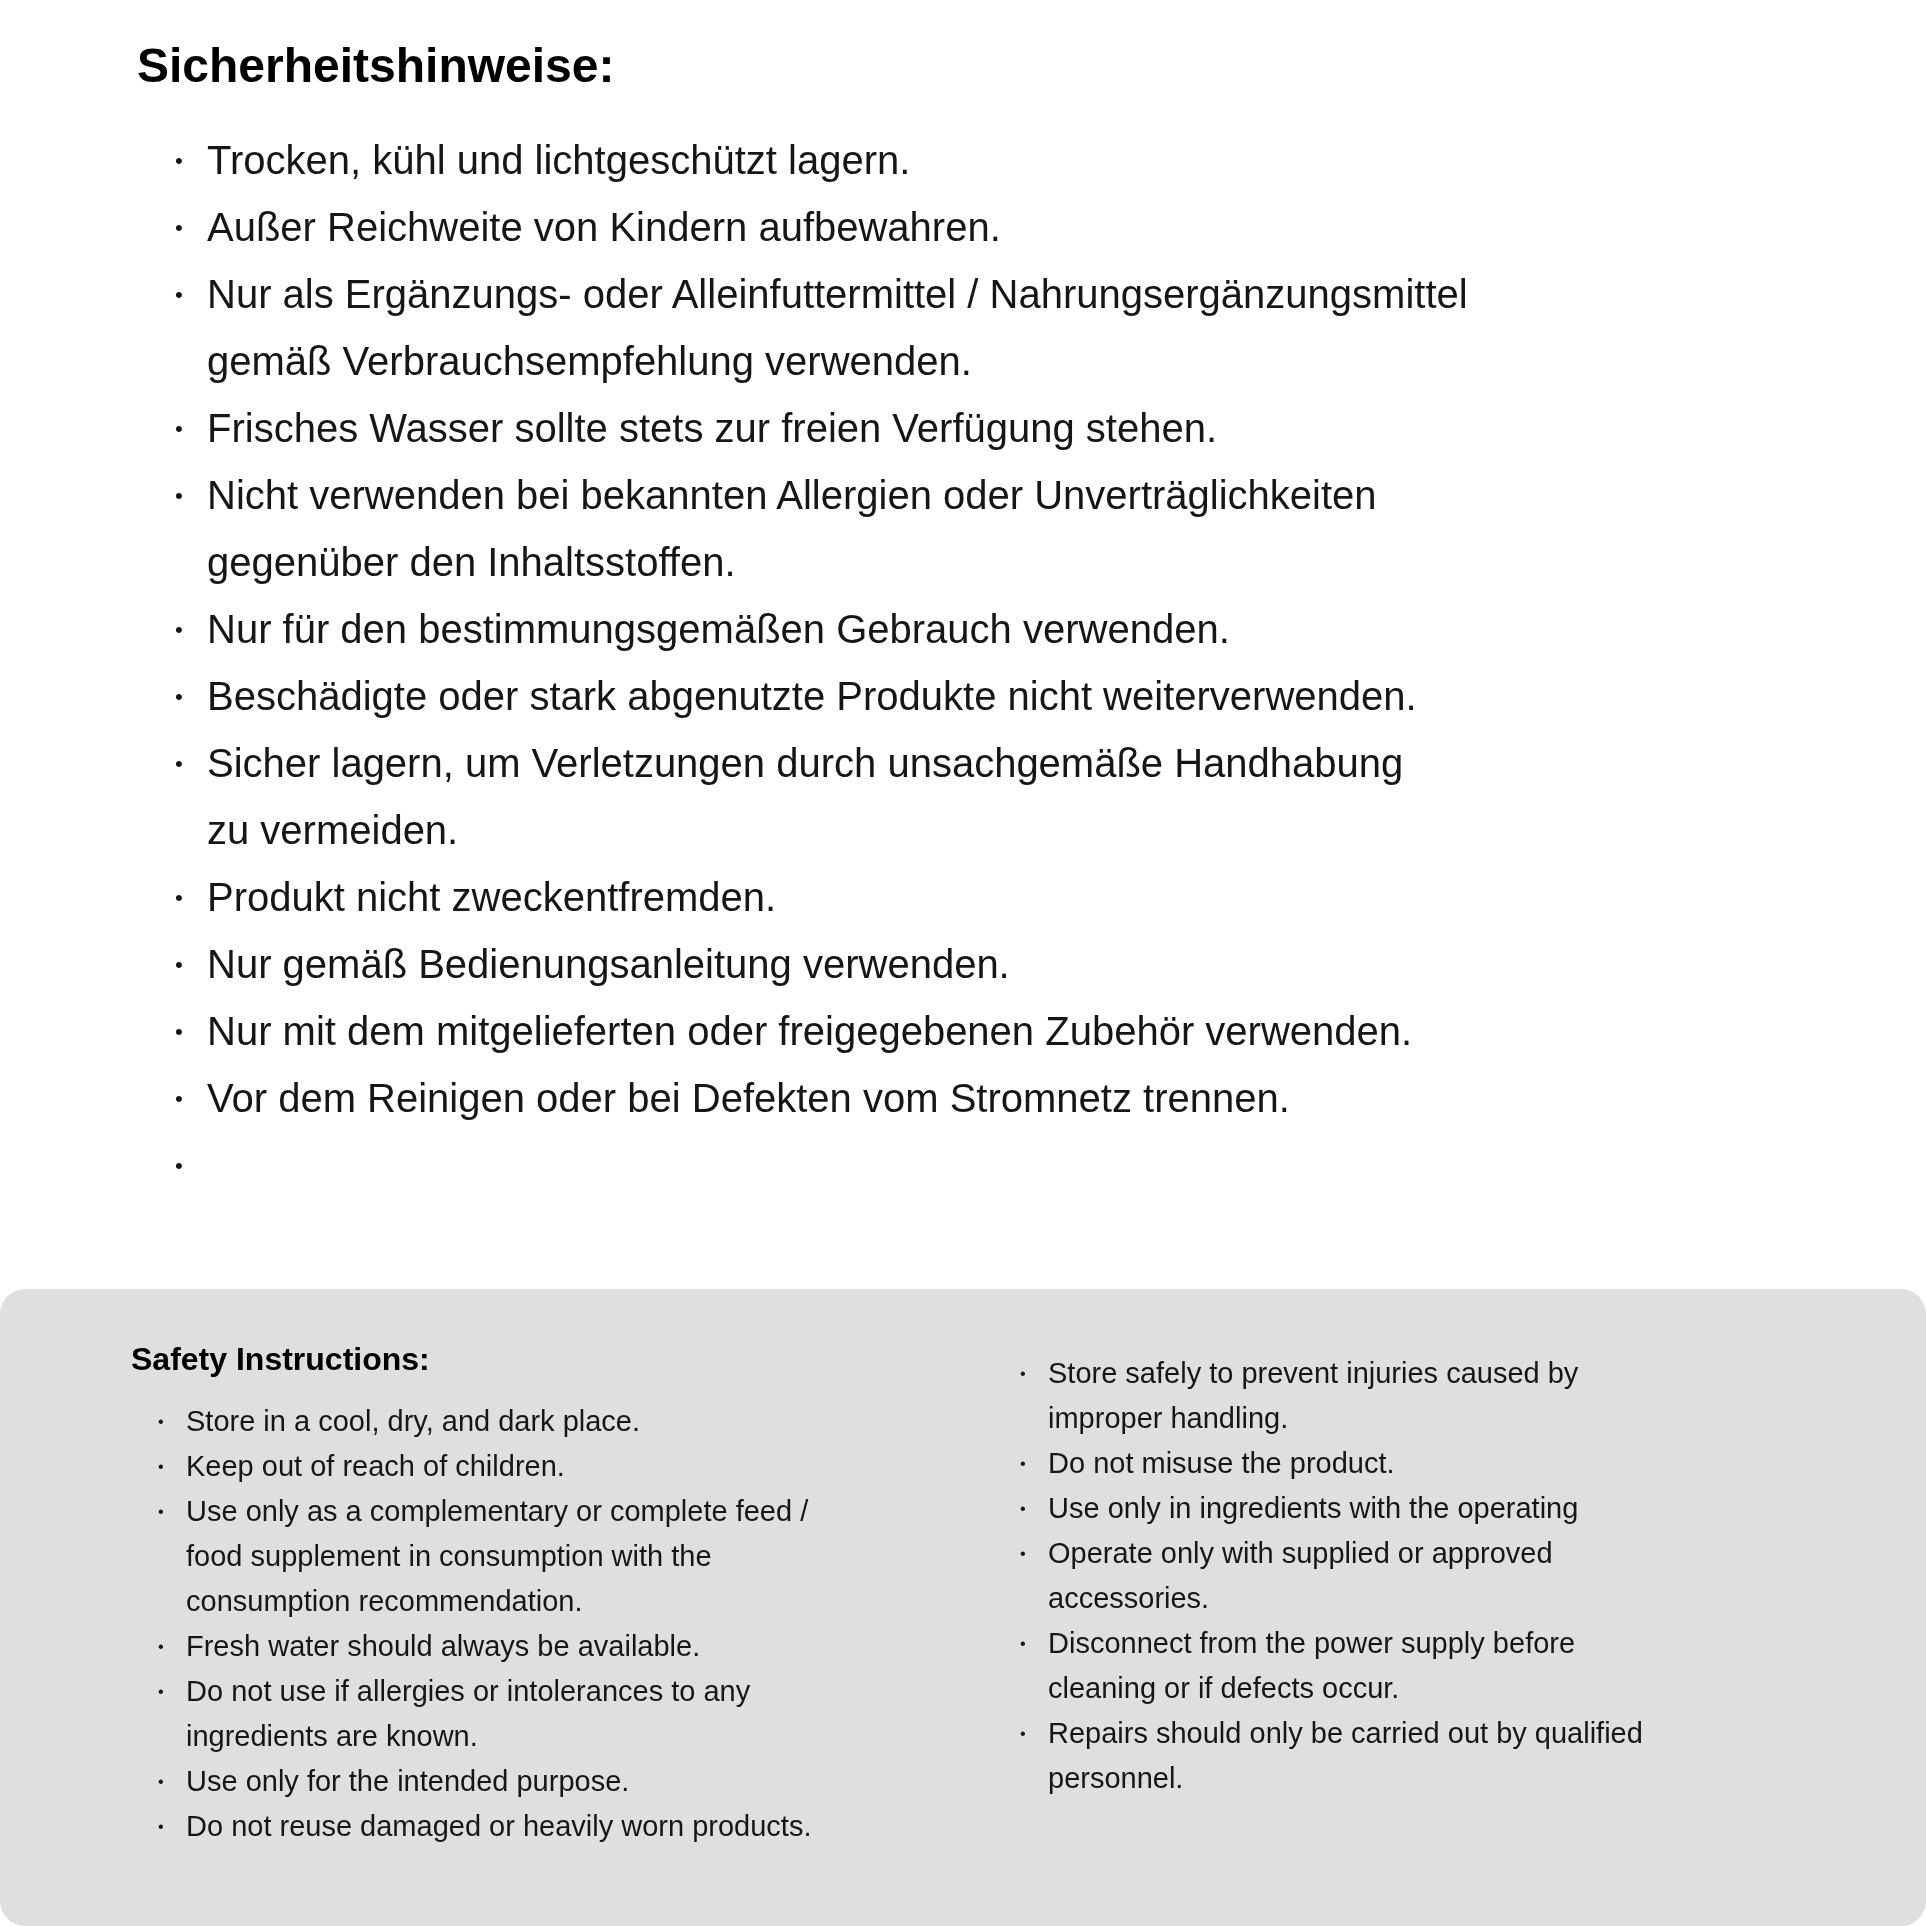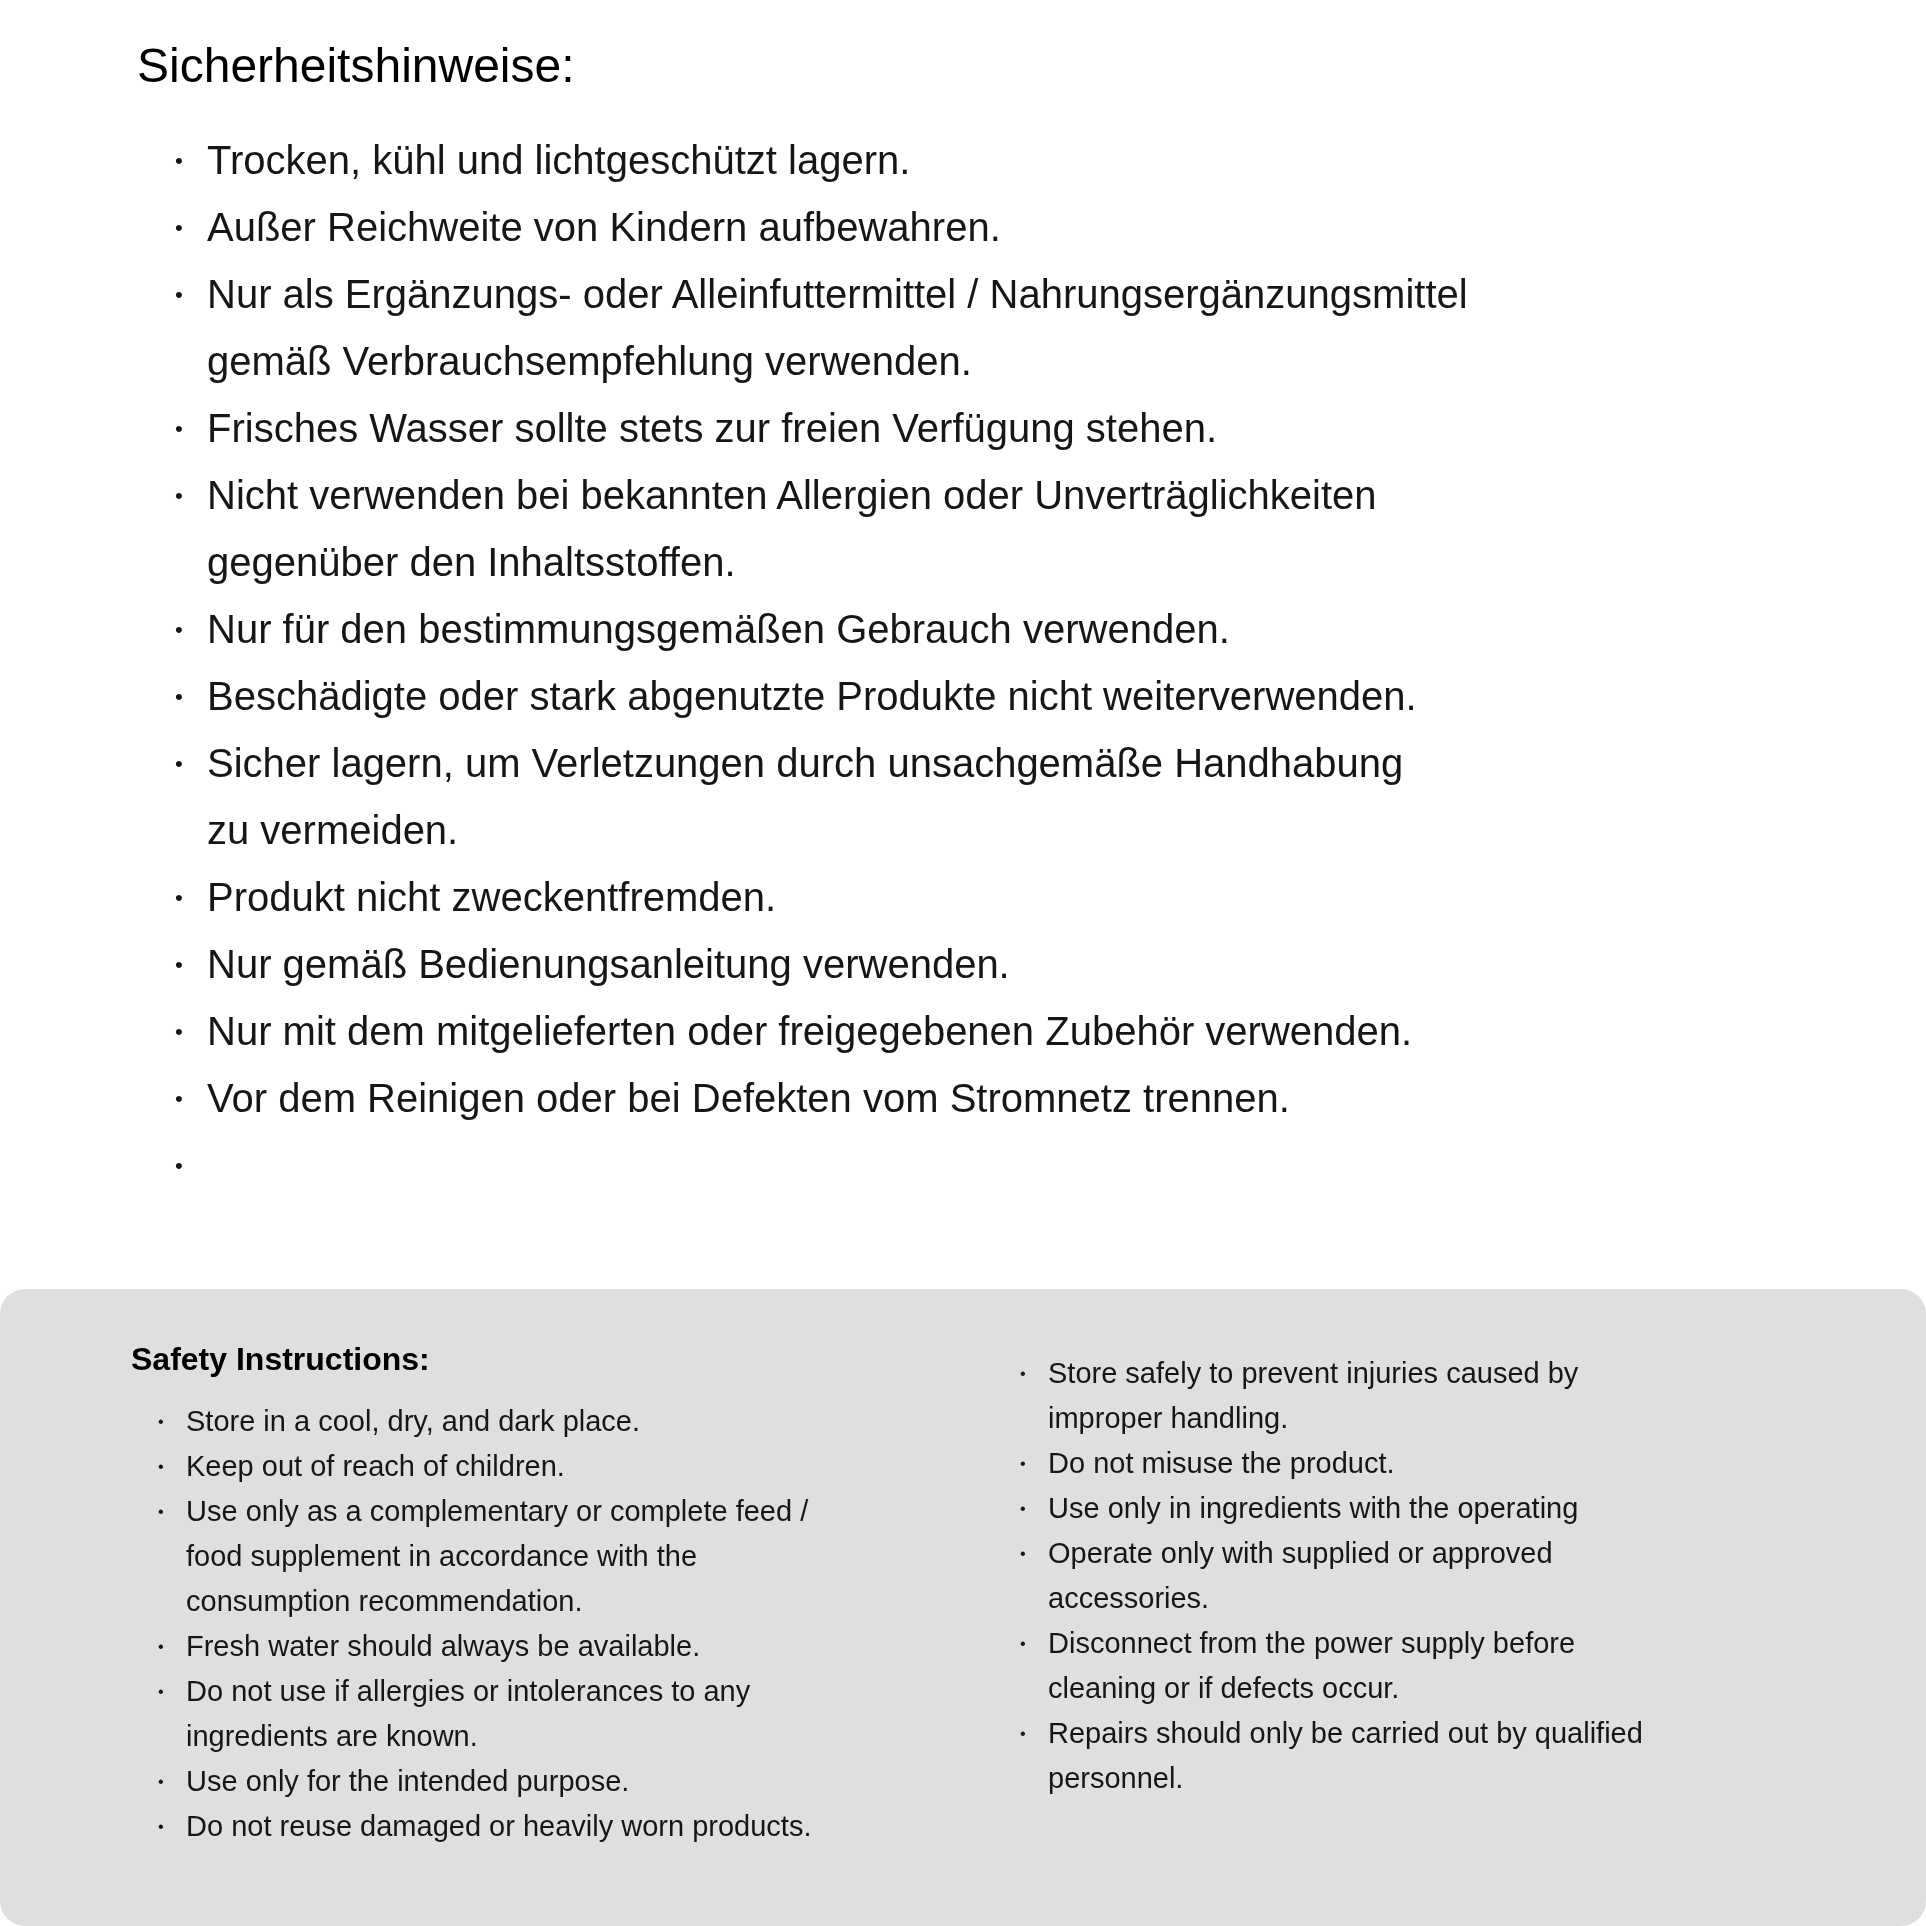--- a/index.html
+++ b/index.html
@@ -30,21 +30,21 @@
     left: 0; top: 0;
     width: 1926px; height: 1289px;
     background: var(--page-bg);
   }
   .german-heading {
     position: absolute;
     left: 137px; top: 37px;
     margin: 0;
     font-size: 48px;
     line-height: 1.2;
-    font-weight: 400;
+    font-weight: 700;
     color: var(--heading-text);
   }
   .german-list {
     position: absolute;
     left: 175px; top: 127px;
     width: 1669px;
     font-size: 40px;
     line-height: 67px;
     font-weight: 400;
   }
@@ -172,21 +172,21 @@
         <div class="line">
           <span class="bullet">•</span>
           <span class="text">Keep out of reach of children.</span>
         </div>
         <div class="line">
           <span class="bullet">•</span>
           <span class="text">Use only as a complementary or complete feed /</span>
         </div>
         <div class="line">
           <span class="bullet"></span>
-          <span class="text">food supplement in accordance with the</span>
+          <span class="text">food supplement in consumption with the</span>
         </div>
         <div class="line">
           <span class="bullet"></span>
           <span class="text">consumption recommendation.</span>
         </div>
         <div class="line">
           <span class="bullet">•</span>
           <span class="text">Fresh water should always be available.</span>
         </div>
         <div class="line">

